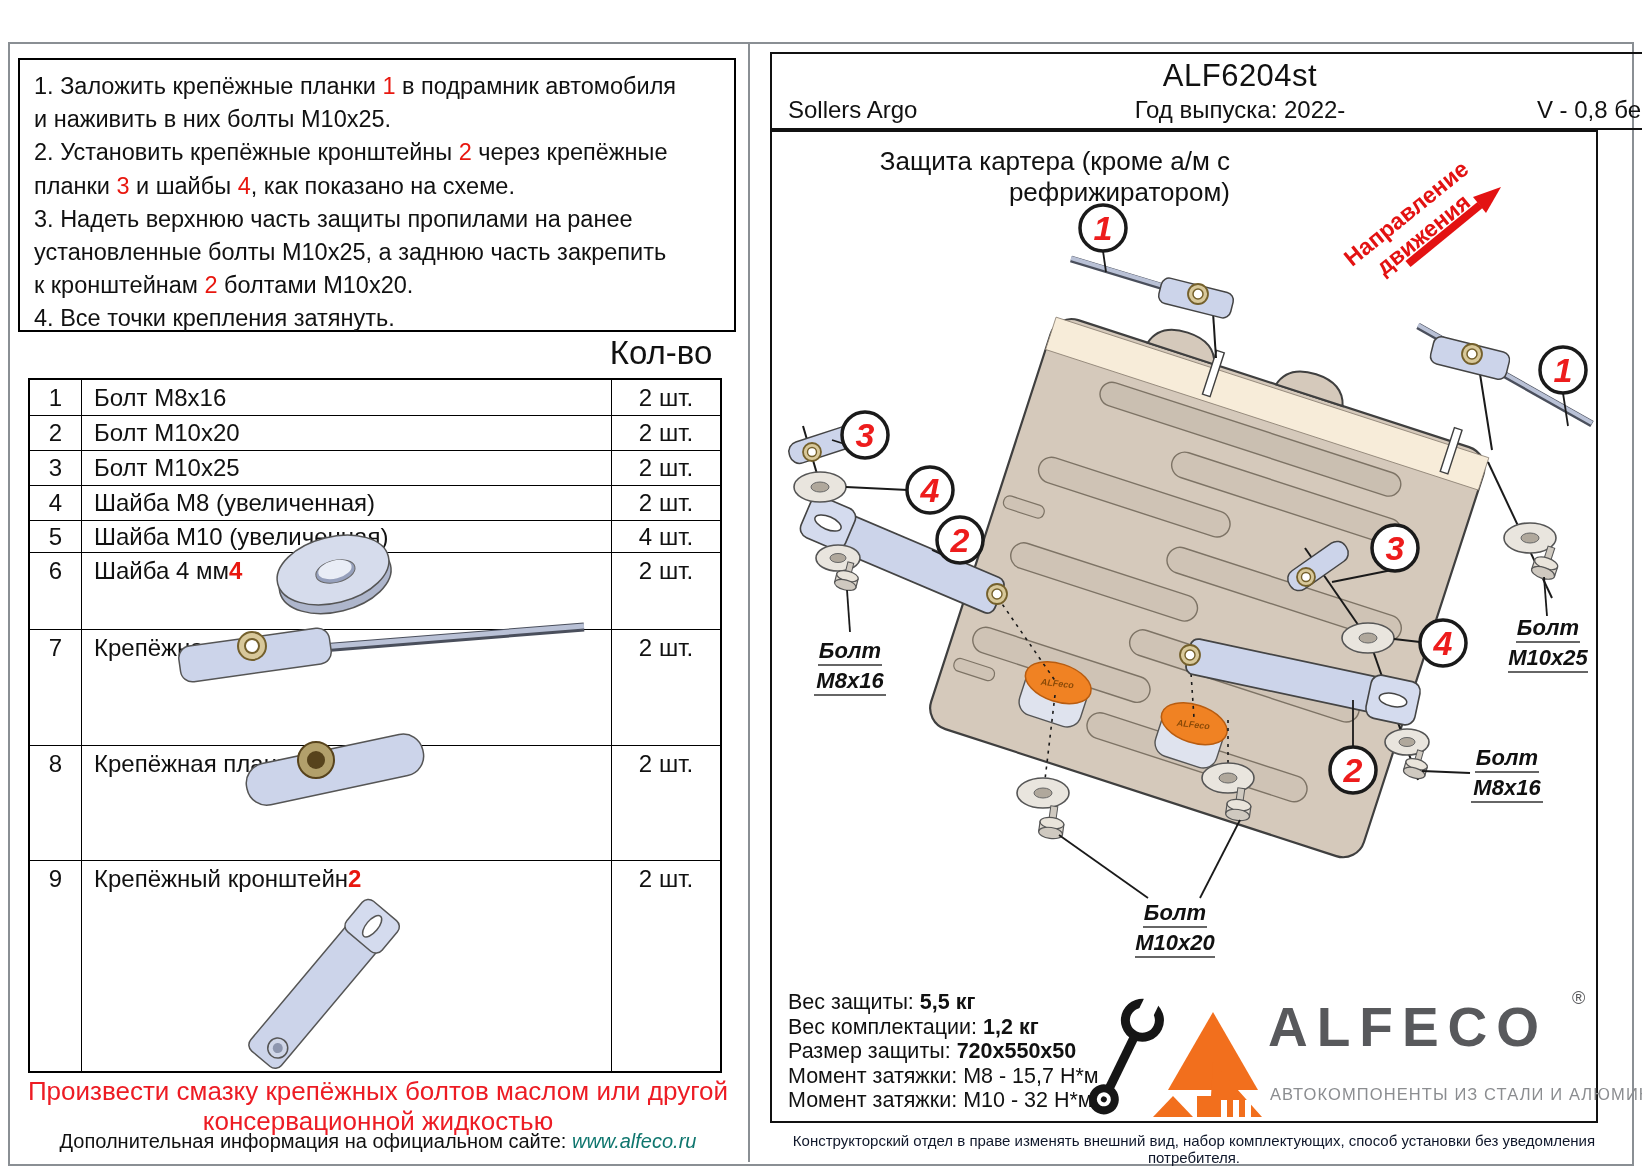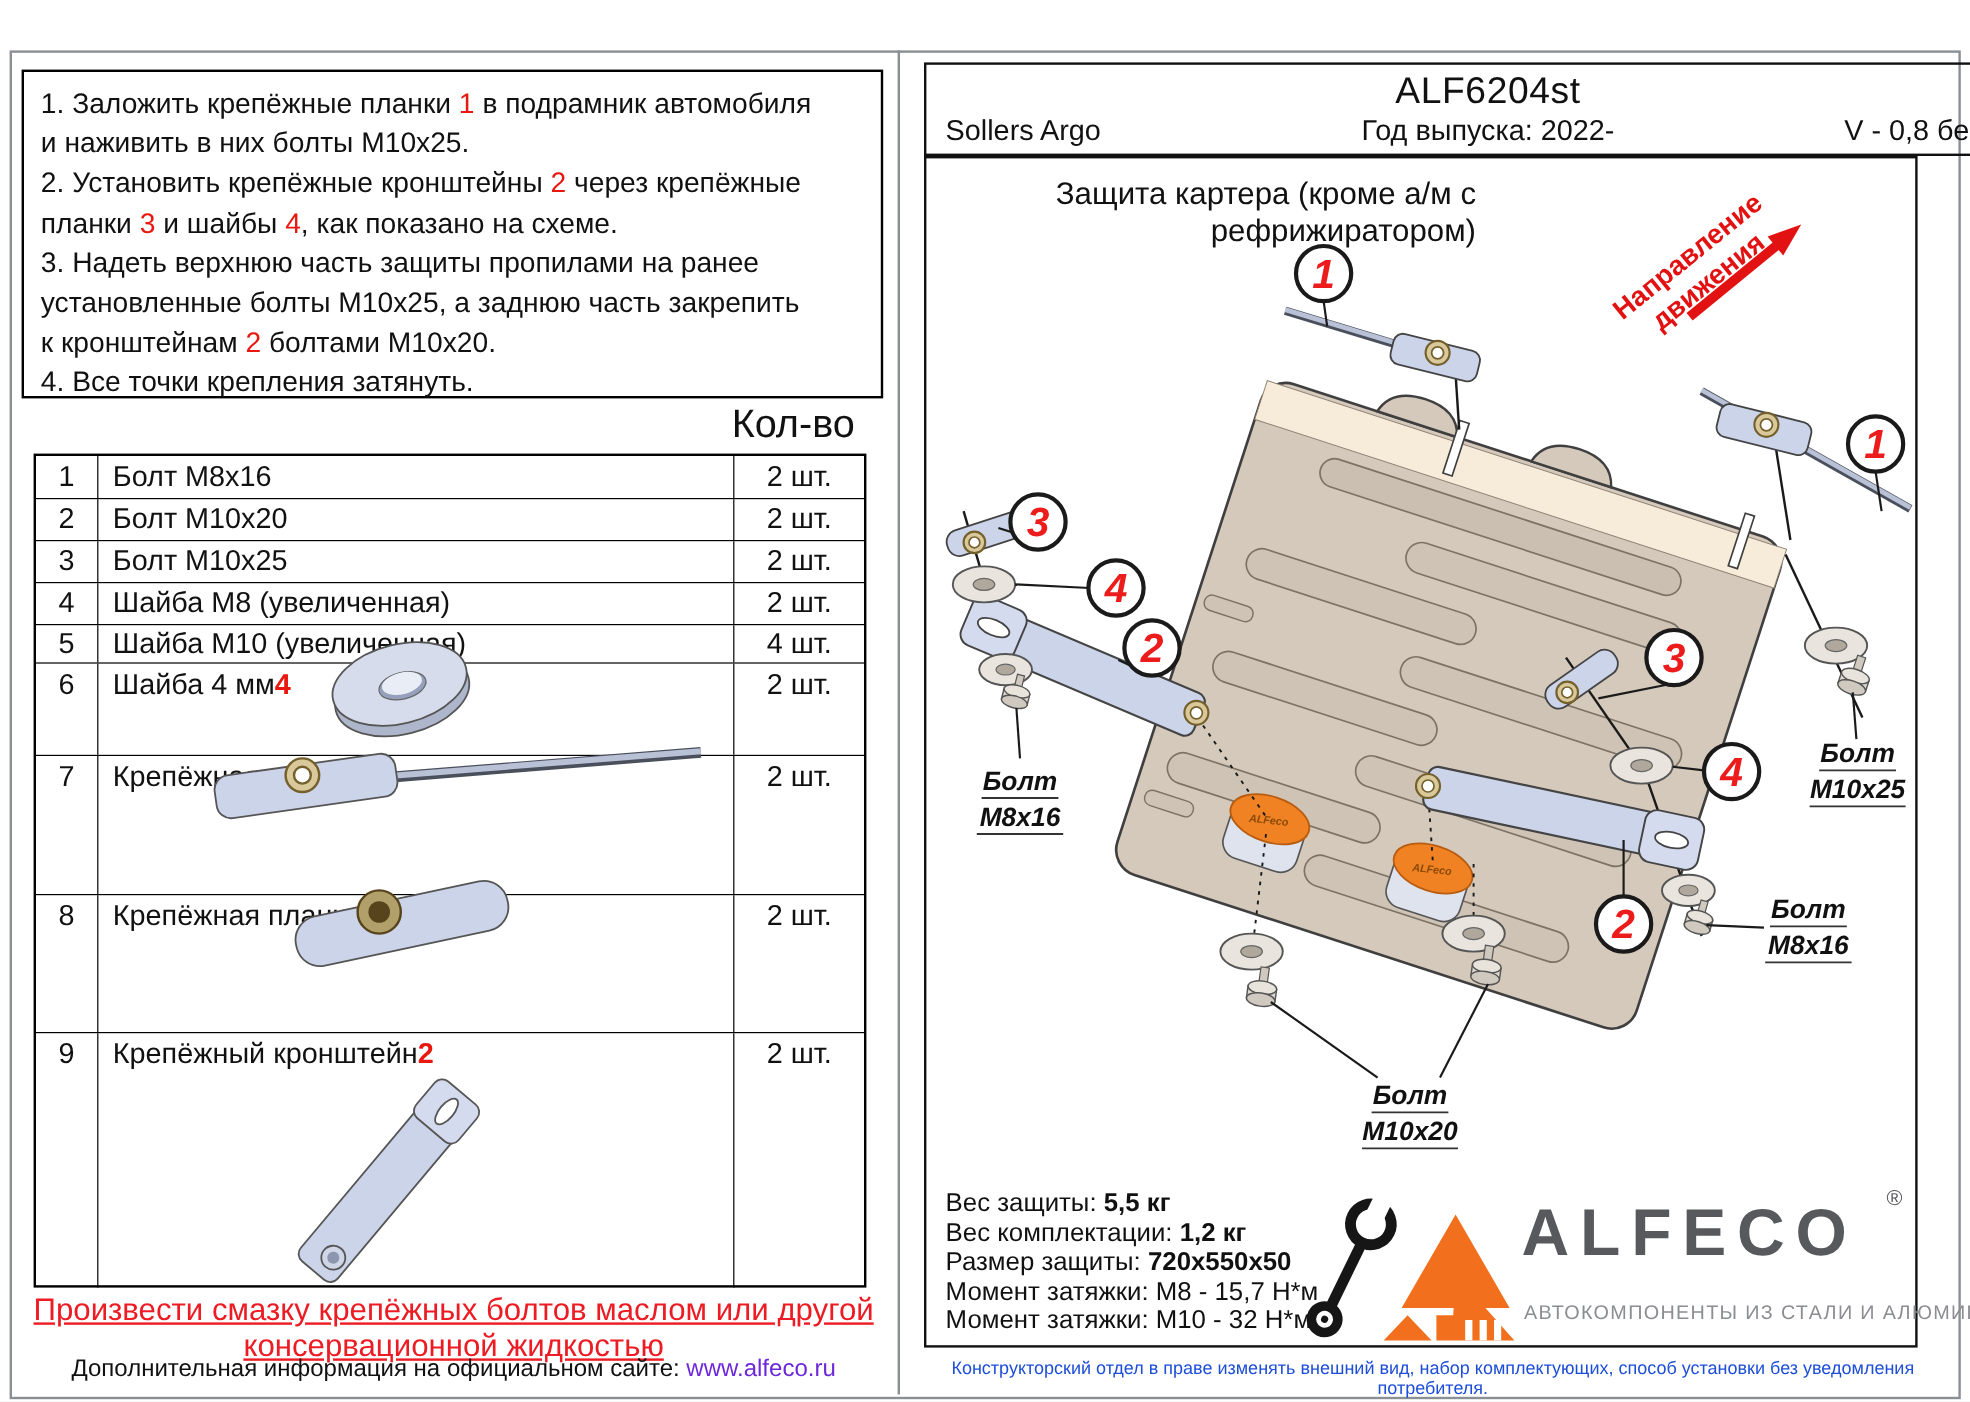--- a/index.html
+++ b/index.html
@@ -19,38 +19,38 @@
   .tbl-title{left:102px;top:334px;font-size:33px;}
   .tbl-qty{left:600px;top:334px;width:122px;text-align:center;font-size:33px;}
   .ptable{left:28px;top:378px;width:694px;height:695px;border:2px solid #000;box-sizing:border-box;
           font-size:24px;}
   .prow{display:flex;border-top:1.5px solid #000;box-sizing:border-box;}
   .prow:first-child{border-top:none;}
   .c-num{width:52px;border-right:1.5px solid #000;display:flex;justify-content:center;align-items:center;box-sizing:border-box;}
   .c-name{flex:1;border-right:1.5px solid #000;display:flex;align-items:center;padding-left:12px;box-sizing:border-box;}
   .c-qty{width:108px;display:flex;justify-content:center;align-items:center;box-sizing:border-box;}
   .prow.tall .c-num,.prow.tall .c-name,.prow.tall .c-qty{align-items:flex-start;padding-top:4px;}
-  .note{left:8px;top:1076px;width:740px;text-align:center;color:#ed1c24;font-size:26px;line-height:30px;text-decoration:underline;}
+  .note{left:8px;top:1076px;width:740px;text-align:center;color:#ed1c24;font-size:26px;line-height:30px;}
   .info{left:8px;top:1130px;width:740px;text-align:center;font-size:20px;}
-  .info .link{color:#6d28d9;text-decoration:none;}
+  .info .link{color:#0f766e;text-decoration:none;font-style:italic;}
   
   .hdr-box{left:770px;top:52px;width:940px;height:78px;border:2.5px solid #111;box-sizing:border-box;}
   .hdr-code{position:absolute;left:0;top:4px;width:100%;text-align:center;font-size:31px;letter-spacing:.5px;}
   .hdr-row{position:absolute;left:0;top:42px;width:100%;font-size:24px;}
   .hdr-model{position:absolute;left:16px;}
   .hdr-year{position:absolute;left:0;width:100%;text-align:center;}
   .hdr-engine{position:absolute;right:16px;}
   .diag-box{left:770px;top:130px;width:828px;height:993px;border:2.5px solid #111;box-sizing:border-box;}
   .subtitle{left:790px;top:146px;width:440px;text-align:right;font-size:26px;}
   .diagram{left:770px;top:130px;pointer-events:none;}
   .specs{left:788px;top:990px;font-size:21.5px;line-height:24.5px;}
   .logo-text{left:1268px;top:995px;font-size:55px;font-weight:bold;color:#58595c;letter-spacing:9px;}
   .logo-reg{position:absolute;left:1572px;top:988px;font-size:18px;color:#58595c;letter-spacing:0;}
   .logo-tag{left:1270px;top:1085px;font-size:16.5px;color:#8b8d90;letter-spacing:1.1px;white-space:nowrap;}
-  .disclaimer{left:770px;top:1132px;width:848px;text-align:center;font-size:15px;color:#1d4ed8;}
+  .disclaimer{left:770px;top:1132px;width:848px;text-align:center;font-size:15px;color:#0f172a;}
   svg text{font-family:"Liberation Sans","DejaVu Sans",sans-serif;}
   .callout-num{fill:#ed1c1c;font-size:34px;font-weight:bold;font-style:italic;}
   .bolt-label{fill:#111;font-size:22px;font-style:italic;font-weight:bold;}
   .dir-text{fill:#e31212;font-size:23px;font-weight:bold;}
   .cap-label{fill:#8a4a08;font-size:9px;font-style:italic;font-weight:bold;}
 </style>
 </head>
 <body>
 
 <div class="page">

